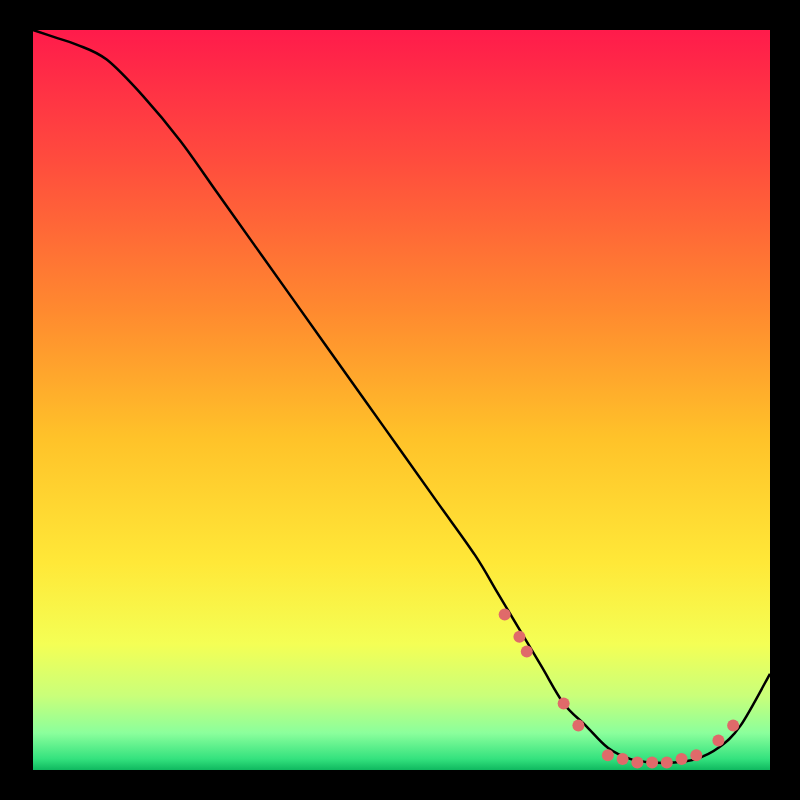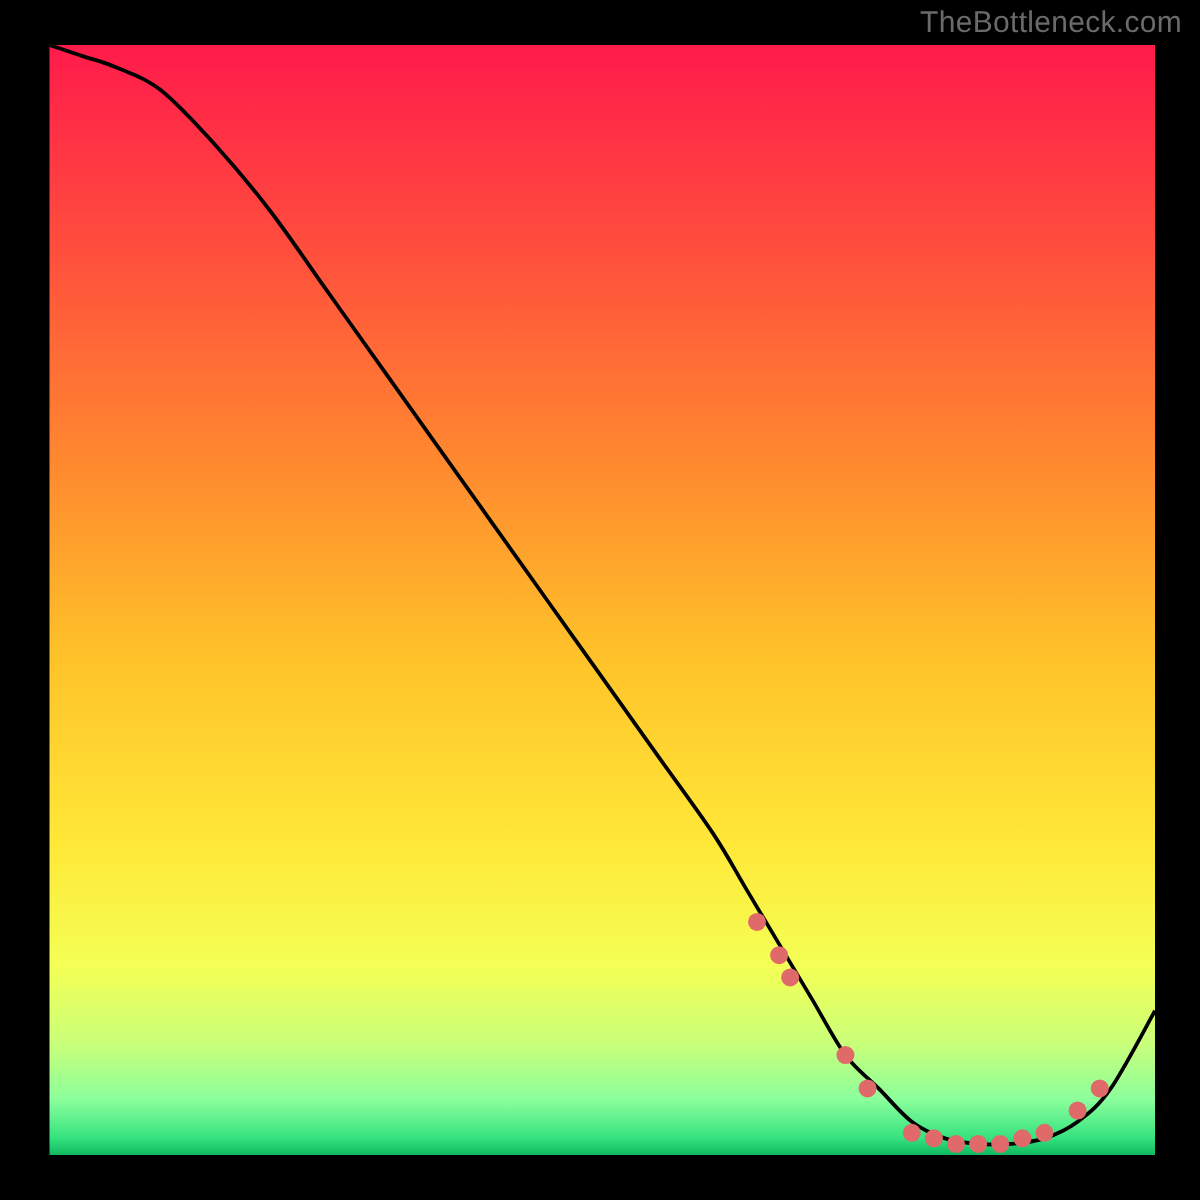--- a/index.html
+++ b/index.html
@@ -29,21 +29,20 @@
   svg {
     position: absolute;
     top: 0;
     left: 0;
   }
 </style>
 </head>
 <body>
 
 <div class="container">
-  <div class="watermark">TheBottleneck.com</div>
   <svg id="chart-svg" width="800" height="800" viewBox="0 0 800 800">
     <defs>
       <linearGradient id="bg-grad" x1="0" y1="0" x2="0" y2="1">
           <stop offset="0%" stop-color="#ff1b4b"></stop>
           <stop offset="18%" stop-color="#ff4d3d"></stop>
           <stop offset="38%" stop-color="#ff8a2f"></stop>
           <stop offset="55.00000000000001%" stop-color="#ffc229"></stop>
           <stop offset="72%" stop-color="#ffe838"></stop>
           <stop offset="83%" stop-color="#f4ff55"></stop>
           <stop offset="90%" stop-color="#c9ff7a"></stop>

